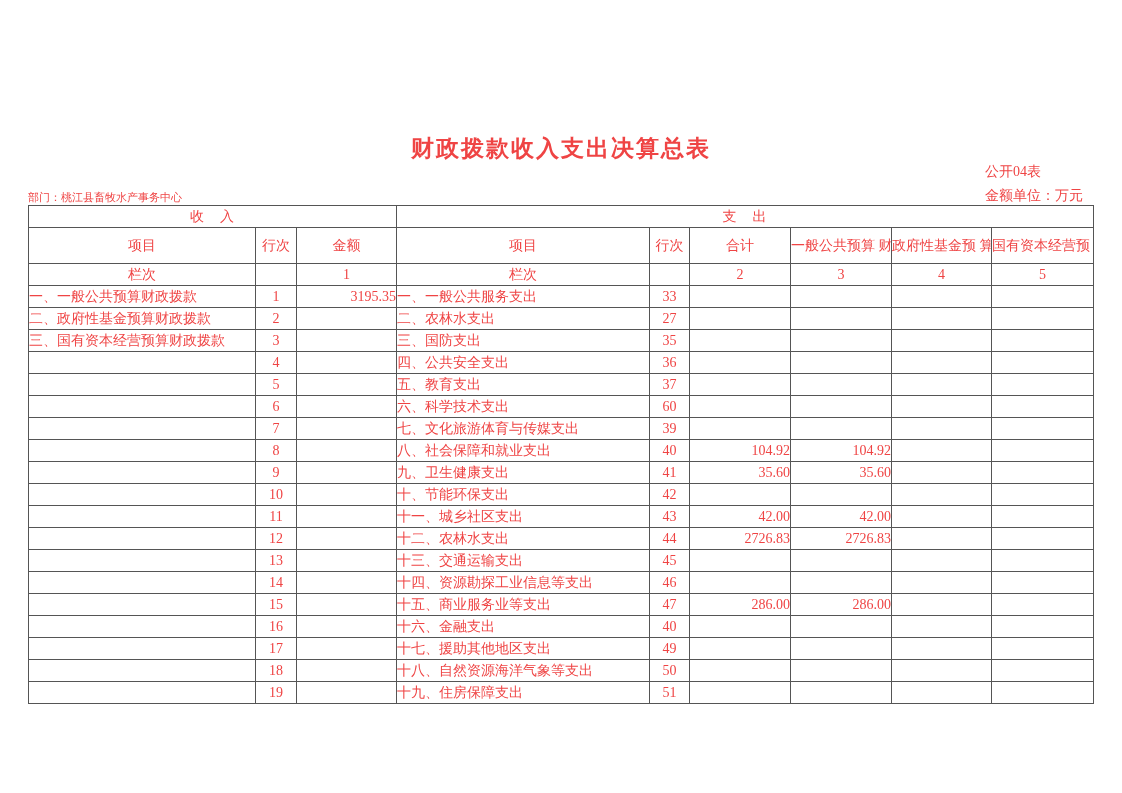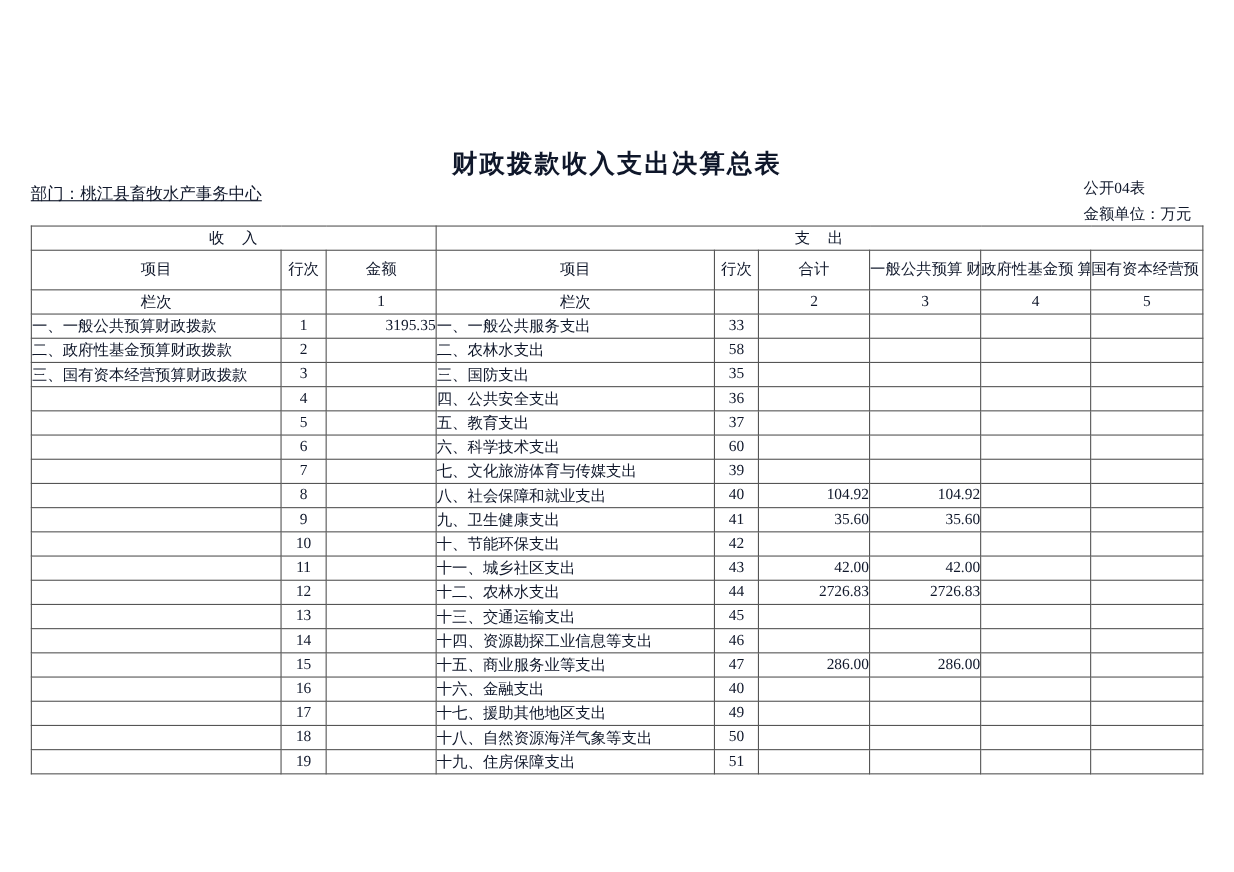--- a/index.html
+++ b/index.html
@@ -6,21 +6,21 @@
     margin: 0;
     padding: 0;
     background: #ffffff;
   }
   .page {
     position: relative;
     width: 1122px;
     height: 793px;
     background: #ffffff;
     font-family: "Liberation Serif", "DejaVu Serif", serif;
-    color: #0f172a;
+    color: #ef4444;
     overflow: hidden;
   }
   .title {
     position: absolute;
     top: 133px;
     left: 0;
     width: 100%;
     text-align: center;
     font-size: 23px;
     font-weight: bold;
@@ -30,24 +30,23 @@
     position: absolute;
     left: 985px;
     top: 160px;
     font-size: 14px;
     line-height: 24px;
     white-space: nowrap;
   }
   .dept {
     position: absolute;
     left: 28px;
-    top: 167px;
-    font-size: 15px;
+    top: 190px;
+    font-size: 11px;
     white-space: nowrap;
-    text-decoration: underline;
   }
   table.budget {
     position: absolute;
     left: 28px;
     top: 205px;
     width: 1065px;
     border-collapse: collapse;
     table-layout: fixed;
   }
   table.budget td {
@@ -137,21 +136,21 @@
           <td class="r"></td>
           <td class="r"></td>
           <td class="r"></td>
           <td class="r"></td>
         </tr>
         <tr class="data-row">
           <td class="l">二、政府性基金预算财政拨款</td>
           <td class="c">2</td>
           <td class="r"></td>
           <td class="l">二、农林水支出</td>
-          <td class="c">58</td>
+          <td class="c">27</td>
           <td class="r"></td>
           <td class="r"></td>
           <td class="r"></td>
           <td class="r"></td>
         </tr>
         <tr class="data-row">
           <td class="l">三、国有资本经营预算财政拨款</td>
           <td class="c">3</td>
           <td class="r"></td>
           <td class="l">三、国防支出</td>

